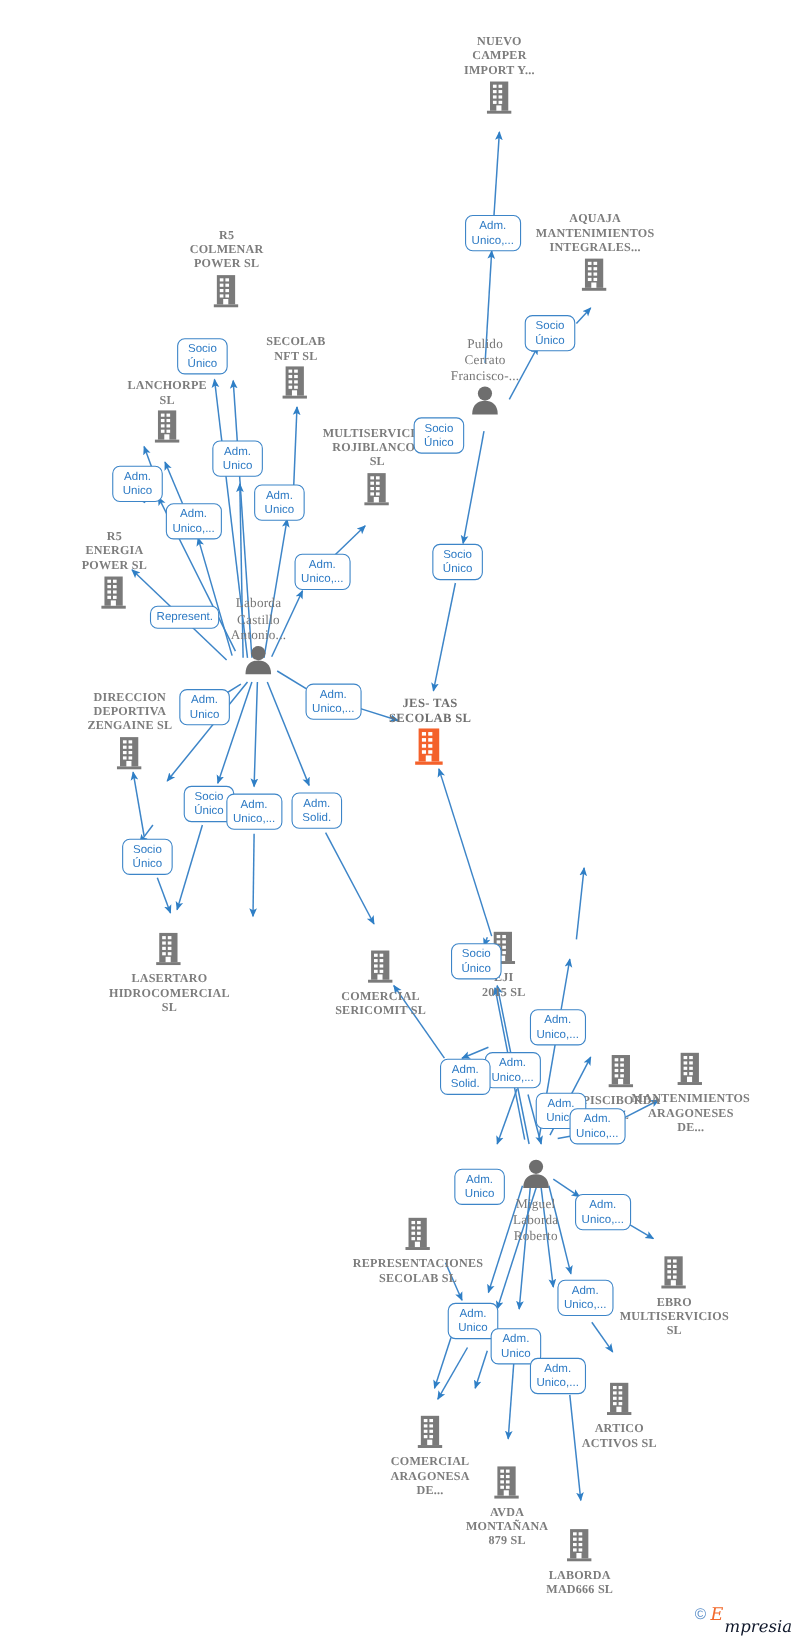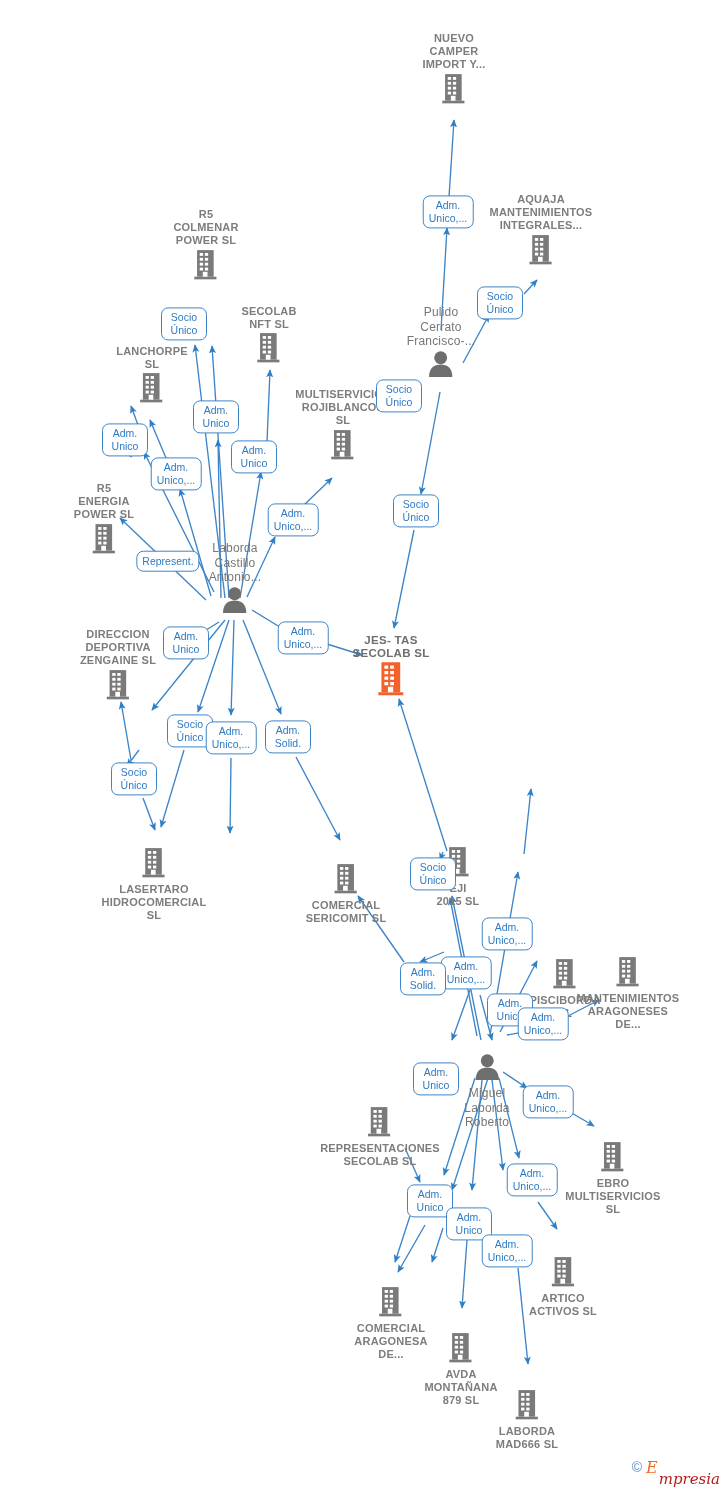--- a/index.html
+++ b/index.html
@@ -7,41 +7,41 @@
        font-family:"Liberation Sans","DejaVu Sans",sans-serif;}
 
   #canvas{position:absolute;left:0;top:0;width:728px;height:1500px;}
 
   svg#edges{position:absolute;left:0;top:0;width:728px;height:1500px;pointer-events:none;}
 
   
   .node{position:absolute;transform:translate(-50%,0);text-align:center;}
   .node .cap{
     font-size:11px;line-height:13.2px;color:#7d7d7d;font-weight:bold;
-    letter-spacing:.2px;white-space:pre-line;
+    letter-spacing:.2px;white-space:pre-line;font-family:Liberation Serif, serif;
   }
   .node.person .cap{font-weight:normal;font-size:12px;line-height:14.5px;color:#777;}
   .node.focus .cap{color:#6f6f6f;font-weight:bold;font-size:11.5px;letter-spacing:.3px;}
   .node .ico{display:block;margin:1px auto 0;}
   .node.capbelow .cap{margin-top:1px;}
 
   
   .lbl{
     position:absolute;transform:translate(-50%,-50%);
     border:1.3px solid #3d85c8;border-radius:7px;background:#ffffff;
     color:#2d7ac4;font-size:10.5px;line-height:12.6px;text-align:center;
     padding:3px 5px 3px;white-space:pre-line;box-sizing:border-box;
   }
   .lbl.w1{min-width:46px;}
 
   
   #wm{position:absolute;right:8px;bottom:12px;display:flex;align-items:center;gap:4px;}
   #wm .c{font-size:14px;color:#5b8fc9;}
   #wm .e{font-size:16px;color:#f2682a;font-family:"DejaVu Serif",serif;font-style:italic;}
-  #wm .rest{font-size:15px;color:#b91c1c;font-family:"DejaVu Serif",serif;font-style:italic;margin-left:-3px;margin-top:24px;}
+  #wm .rest{font-size:15px;color:#0f172a;font-family:"DejaVu Serif",serif;font-style:italic;margin-left:-3px;margin-top:24px;}
 </style>
 </head>
 <body>
 
 <div id="canvas">
 
   <svg id="edges" viewBox="0 0 728 1500">
     <defs>
       <marker id="ah" markerWidth="7" markerHeight="7" refX="5.4" refY="3" orient="auto" markerUnits="strokeWidth">
         <path d="M0,0.4 L6,3 L0,5.6 L1.4,3 Z" fill="#2f7fc6"></path>

